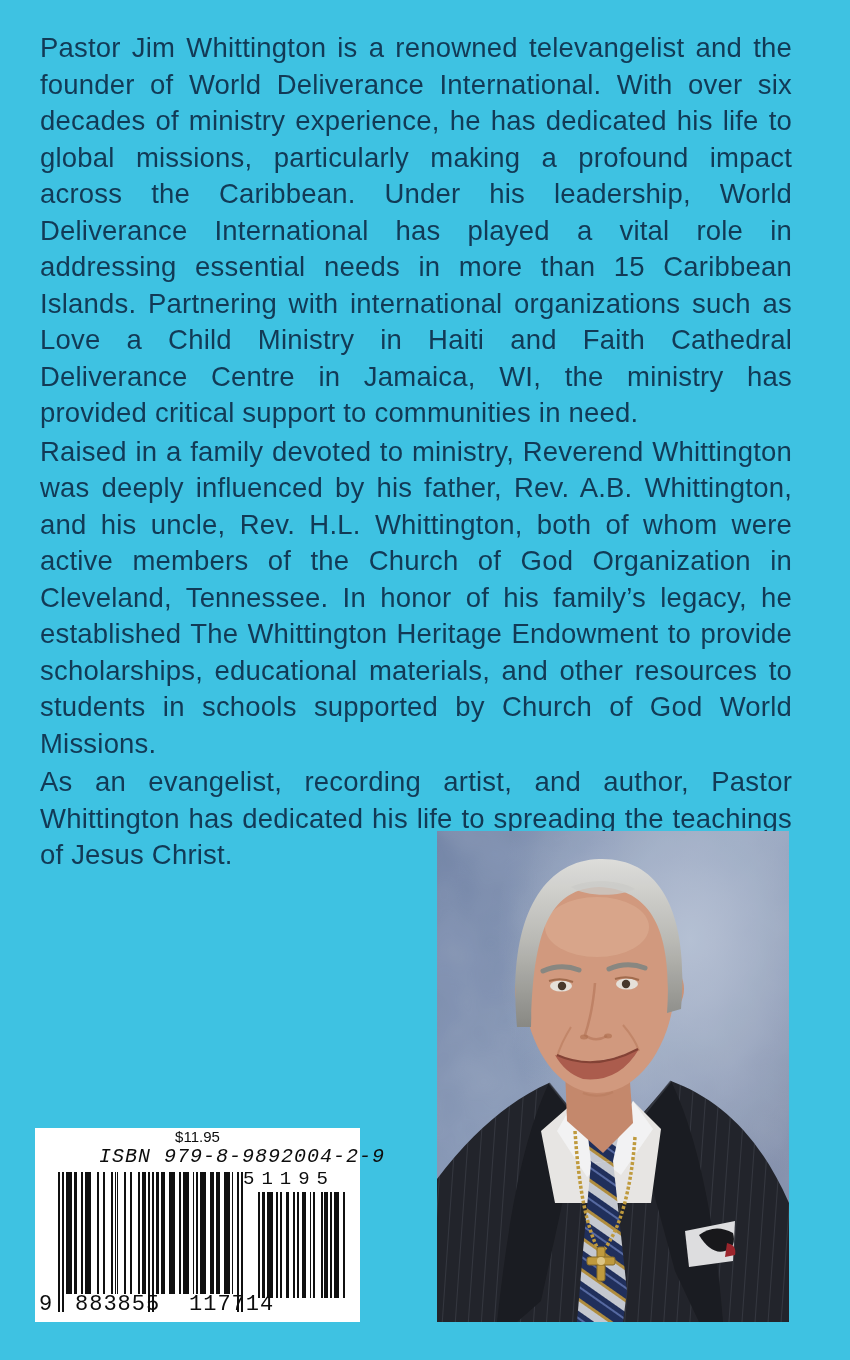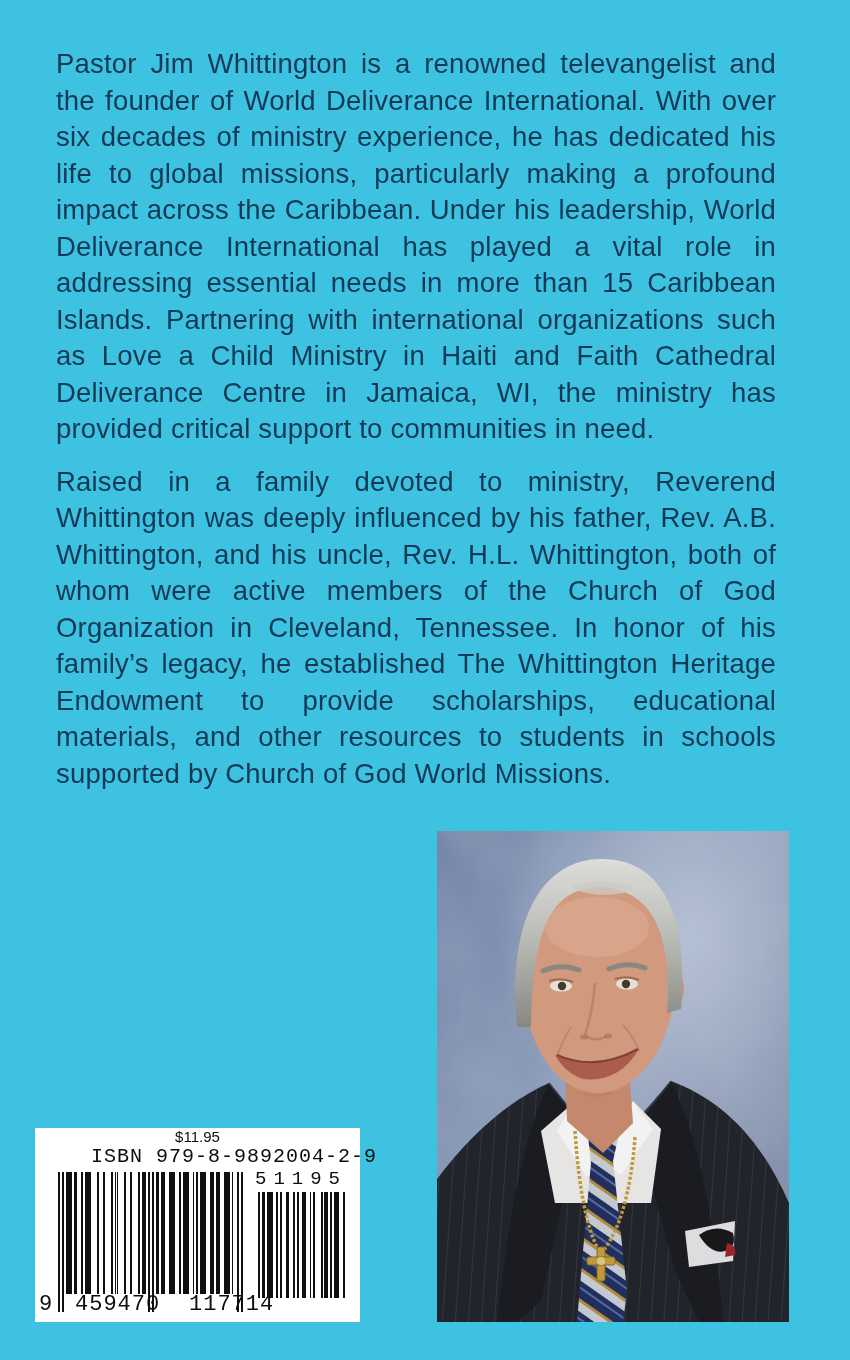--- a/index.html
+++ b/index.html
@@ -10,21 +10,21 @@
     overflow:hidden;
     font-family:"Liberation Sans","DejaVu Sans",sans-serif;
   }
   
   .bio{
     position:absolute;left:40px;top:30px;width:752px;
     color:#123A56;
     font-size:27.5px;line-height:36.5px;
     letter-spacing:.2px;
   }
-  .bio p{margin:16px;text-align:justify;}
+  .bio p{margin:0;text-align:justify;}
   .bio p + p{margin-top:2px;}
   .bio p.narrow{width:366px;margin-top:9px;}
   
   .photo{
     position:absolute;left:437px;top:831px;
     width:352px;height:491px;
   }
   .photo svg{display:block;width:100%;height:100%;}
   
   .barcode{
@@ -33,32 +33,33 @@
     background:#ffffff;
     color:#0d0d0d;
   }
   .bc-price{
     position:absolute;top:1px;left:0;width:325px;
     text-align:center;
     font-size:15px;line-height:16px;
     font-family:"Liberation Sans",sans-serif;
   }
   .bc-isbn{
-    position:absolute;top:17px;left:4px;width:390px;
+    position:absolute;top:17px;left:12px;width:390px;
     text-align:center;
     font-family:"Liberation Mono","DejaVu Sans Mono",monospace;
     font-size:20px;line-height:24px;letter-spacing:1px;
     white-space:nowrap;
+    font-style:italic;
   }
   .bc-bars{position:absolute;}
   .bc-bars i{position:absolute;top:0;display:block;background:#101010;}
   #bc-main{left:23px;top:44px;width:186px;height:140px;}
   #bc-addon{left:221px;top:64px;width:90px;height:106px;}
   .bc-addon-label{
-    position:absolute;left:216px;top:41px;width:100px;
+    position:absolute;left:204px;top:41px;width:100px;
     font-family:"Liberation Mono","DejaVu Sans Mono",monospace;
     font-size:19px;line-height:20px;letter-spacing:7px;
     text-align:center;white-space:nowrap;
   }
   .bc-digits{
     position:absolute;top:165px;
     font-family:"Liberation Mono","DejaVu Sans Mono",monospace;
     font-size:22px;line-height:24px;letter-spacing:1px;
     white-space:nowrap;
   }
@@ -67,20 +68,21 @@
   #bc-d2{left:154px;}
 </style>
 </head>
 <body>
 
 <div class="cover">
 
   <div class="bio">
     <p>Pastor Jim Whittington is a renowned televangelist and the founder of World Deliverance International. With over six decades of ministry experience, he has dedicated his life to global missions, particularly making a profound impact across the Caribbean. Under his leadership, World Deliverance International has played a vital role in addressing essential needs in more than 15 Caribbean Islands. Partnering with international organizations such as Love a Child Ministry in Haiti and Faith Cathedral Deliverance Centre in Jamaica, WI, the ministry has provided critical support to communities in need.</p>
     <p>Raised in a family devoted to ministry, Reverend Whittington was deeply influenced by his father, Rev. A.B. Whittington, and his uncle, Rev. H.L. Whittington, both of whom were active members of the Church of God Organization in Cleveland, Tennessee. In honor of his family’s legacy, he established The Whittington Heritage Endowment to provide scholarships, educational materials, and other resources to students in schools supported by Church of God World Missions.</p>
+    <p>As an evangelist, recording artist, and author, Pastor Whittington has dedicated his life to spreading the teachings of Jesus Christ.</p>
   </div>
 
   <div class="photo">
     <svg viewBox="0 0 352 491" xmlns="http://www.w3.org/2000/svg">
       <defs>
         <linearGradient id="bgGrad" x1="0" y1="0" x2="1" y2="1">
           <stop offset="0" stop-color="#7487ab"></stop>
           <stop offset="0.45" stop-color="#8ea0bf"></stop>
           <stop offset="1" stop-color="#76819e"></stop>
         </linearGradient>
@@ -263,17 +265,17 @@
         <i style="left: 64.75px; width: 1.85px; height: 106px;"></i>
         <i style="left: 68.45px; width: 1.85px; height: 106px;"></i>
         <i style="left: 70.3px; width: 1.85px; height: 106px;"></i>
         <i style="left: 74px; width: 1.85px; height: 106px;"></i>
         <i style="left: 77.7px; width: 1.85px; height: 106px;"></i>
         <i style="left: 79.55px; width: 1.85px; height: 106px;"></i>
         <i style="left: 81.4px; width: 1.85px; height: 106px;"></i>
         <i style="left: 86.95px; width: 1.85px; height: 106px;"></i>
       </div>
     <div class="bc-digits" id="bc-d0">9</div>
-    <div class="bc-digits" id="bc-d1">459470</div>
+    <div class="bc-digits" id="bc-d1">883855</div>
     <div class="bc-digits" id="bc-d2">117714</div>
   </div>
 
 </div>
 
 </body></html>

